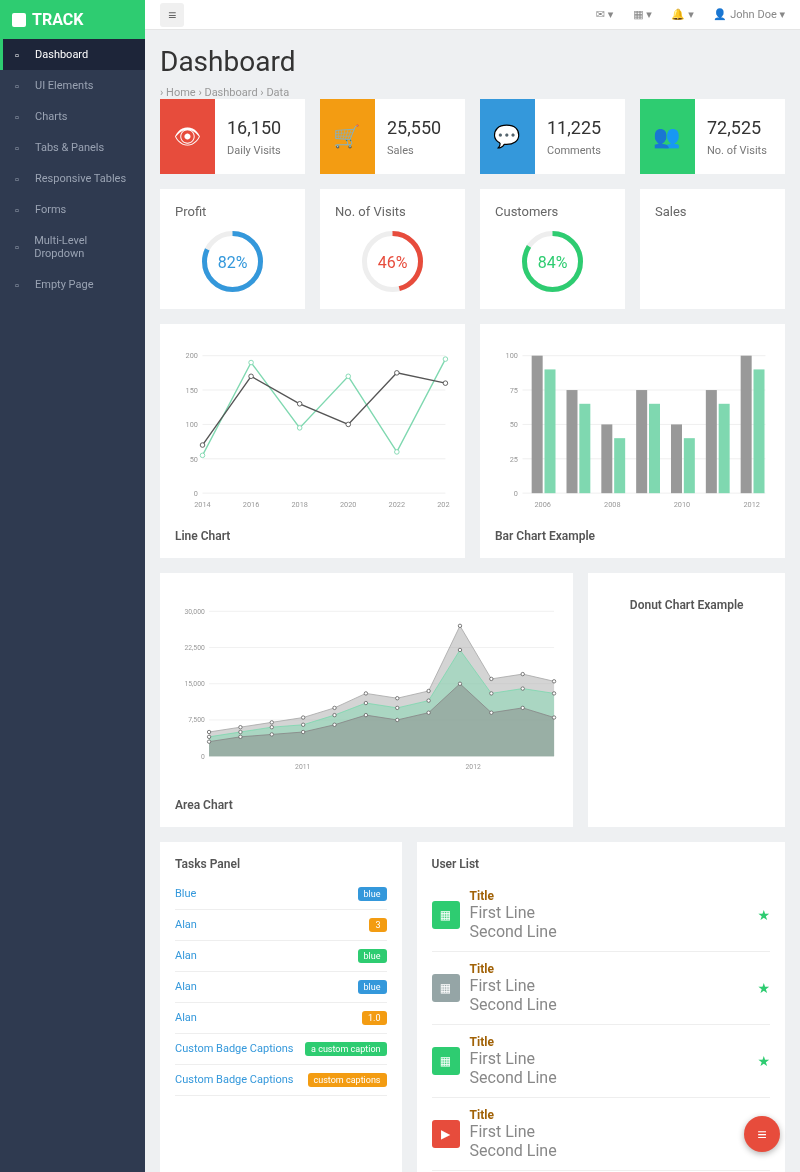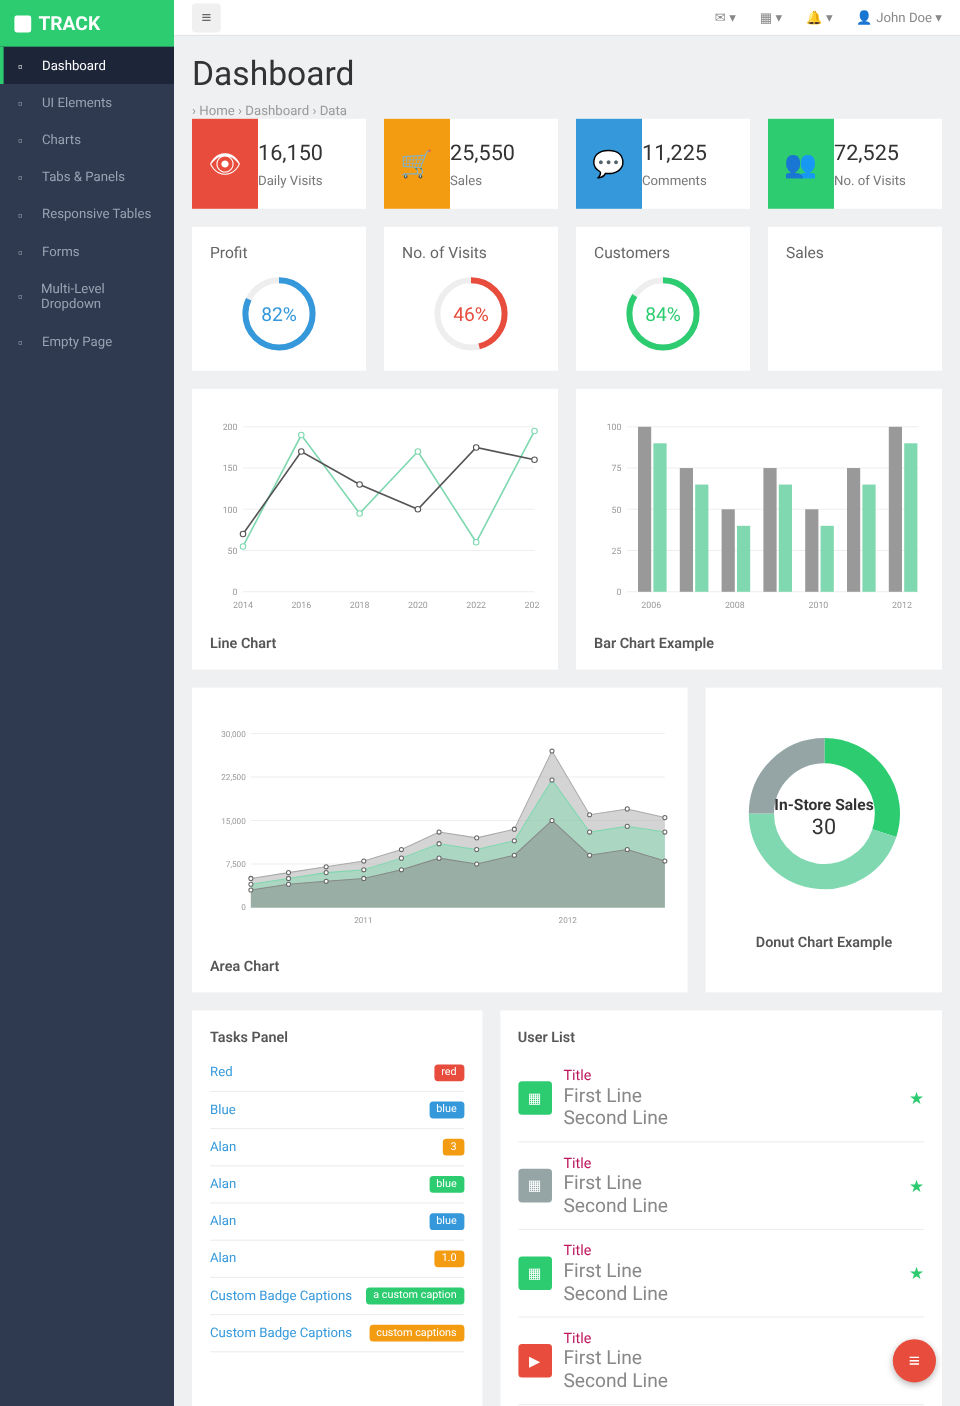--- a/index.html
+++ b/index.html
@@ -16,21 +16,21 @@
 .hamburger{width:24px;height:24px;background:#f0f0f0;border-radius:3px;display:flex;align-items:center;justify-content:center;font-size:14px;cursor:pointer}
 .topbar-right{display:flex;align-items:center;gap:20px;font-size:11px;color:#888}
 .topbar-right span{cursor:pointer}
 .content{padding:15px}
 h1{font-size:28px;font-weight:400;color:#333;margin-bottom:8px}
 .breadcrumb{font-size:11px;color:#999;}
 .breadcrumb span{cursor:pointer}
 .row{display:flex;gap:15px;margin-bottom:15px}
 .stat-card{flex:1;background:#fff;display:flex;align-items:stretch;height:75px}
 .stat-icon{width:55px;display:flex;align-items:center;justify-content:center;color:#fff;font-size:22px}
-.stat-text{display:flex;flex-direction:column;justify-content:center}
+.stat-text{padding:12px;display:flex;flex-direction:column;justify-content:center}
 .stat-value{font-size:18px;color:#333;margin-bottom:6px}
 .stat-label{font-size:11px;color:#777}
 .bg-red{background:#e74c3c}.bg-orange{background:#f39c12}.bg-blue{background:#3498db}.bg-green{background:#2ecc71}
 .gauge-card{flex:1;background:#fff;padding:15px;}
 .gauge-title{font-size:13px;color:#666;margin-bottom:10px}
 .gauge{width:65px;height:65px;margin:0 auto;position:relative}
 .gauge svg{transform:rotate(-90deg)}
 .gauge-val{position:absolute;top:50%;left:50%;transform:translate(-50%,-50%);font-size:16px}
 .card{background:#fff;padding:15px;flex:1}
 .card-title{font-size:12px;color:#555;font-weight:600;margin-top:10px}
@@ -40,21 +40,21 @@
 .donut-title{font-size:13px;font-weight:bold;color:#333}
 .donut-val{font-size:18px;color:#333}
 .tasks-list{margin-top:8px}
 .task-item{display:flex;justify-content:space-between;padding:8px 0;border-bottom:1px solid #eee;font-size:11px}
 .task-name{color:#3498db;cursor:pointer}
 .badge{padding:2px 6px;border-radius:3px;color:#fff;font-size:9px}
 .b-red{background:#e74c3c}.b-blue{background:#3498db}.b-orange{background:#f39c12}.b-green{background:#2ecc71}
 .user-item{display:flex;align-items:center;gap:10px;padding:10px 0;border-bottom:1px solid #eee}
 .user-avatar{width:28px;height:28px;border-radius:3px;display:flex;align-items:center;justify-content:center;color:#fff;font-size:12px}
 .user-info{flex:1}
-.user-title{font-size:12px;font-weight:normal;color:#be185d}
+.user-title{font-size:12px;font-weight:bold;color:#a16207}
 .user-line{font-size:16px;color:#888}
 .user-star{color:#2ecc71;font-size:14px}
 .fab{position:fixed;bottom:20px;right:20px;width:36px;height:36px;background:#e74c3c;border-radius:50%;display:flex;align-items:center;justify-content:center;color:#fff;font-size:16px;cursor:pointer;box-shadow:0 2px 6px rgba(0,0,0,.3)}
 .axis-text{font-size:8px;fill:#999}
 </style>
 </head>
 <body>
 
 <div class="app">
   <div class="sidebar">
@@ -305,43 +305,28 @@
                 <circle cx="371.3636363636364" cy="129" r="2" fill="#fff" stroke="#666"></circle>
                 <circle cx="408.1818181818182" cy="123.33333333333334" r="2" fill="#fff" stroke="#666"></circle>
                 <circle cx="445" cy="134.66666666666666" r="2" fill="#fff" stroke="#666"></circle>
                 <text x="150" y="195" text-anchor="middle" class="axis-text">2011</text>
                 <text x="350" y="195" text-anchor="middle" class="axis-text">2012</text>
               </svg>
           </div>
           <div class="card-title">Area Chart</div>
         </div>
         <div class="card" style="flex:1;text-align:center">
-          <div style="position:relative;height:180px">
-            <svg viewBox="0 0 120 120" style="width:140px;height:140px;margin-top:20px" id="donut-svg">
-                <path d="M60,15 A45,45 0 0,1 102.79754323328191,73.90576474687263" fill="none" stroke="#2ecc71" stroke-width="18"></path>
-                <path d="M102.79754323328191,73.90576474687263 A45,45 0 0,1 15,60.00000000000001" fill="none" stroke="#7fd8b0" stroke-width="18"></path>
-                <path d="M15,60.00000000000001 A45,45 0 0,1 59.99999999999999,15" fill="none" stroke="#95a5a6" stroke-width="18"></path>
-              </svg>
-            <div style="position:absolute;top:50%;left:50%;transform:translate(-50%,-40%)" class="donut-center">
-              <div class="donut-title">In-Store Sales</div>
-              <div class="donut-val">30</div>
-            </div>
-          </div>
           <div class="card-title">Donut Chart Example</div>
         </div>
       </div>
 
       <div class="row">
         <div class="card" style="flex:1">
           <div class="card-title" style="margin-top:0;margin-bottom:8px">Tasks Panel</div>
           <div class="tasks-list" id="tasks-list">
-              <div class="task-item">
-                <span class="task-name">Red</span>
-                <span class="badge b-red">red</span>
-              </div>
               <div class="task-item">
                 <span class="task-name">Blue</span>
                 <span class="badge b-blue">blue</span>
               </div>
               <div class="task-item">
                 <span class="task-name">Alan</span>
                 <span class="badge b-orange">3</span>
               </div>
               <div class="task-item">
                 <span class="task-name">Alan</span>

